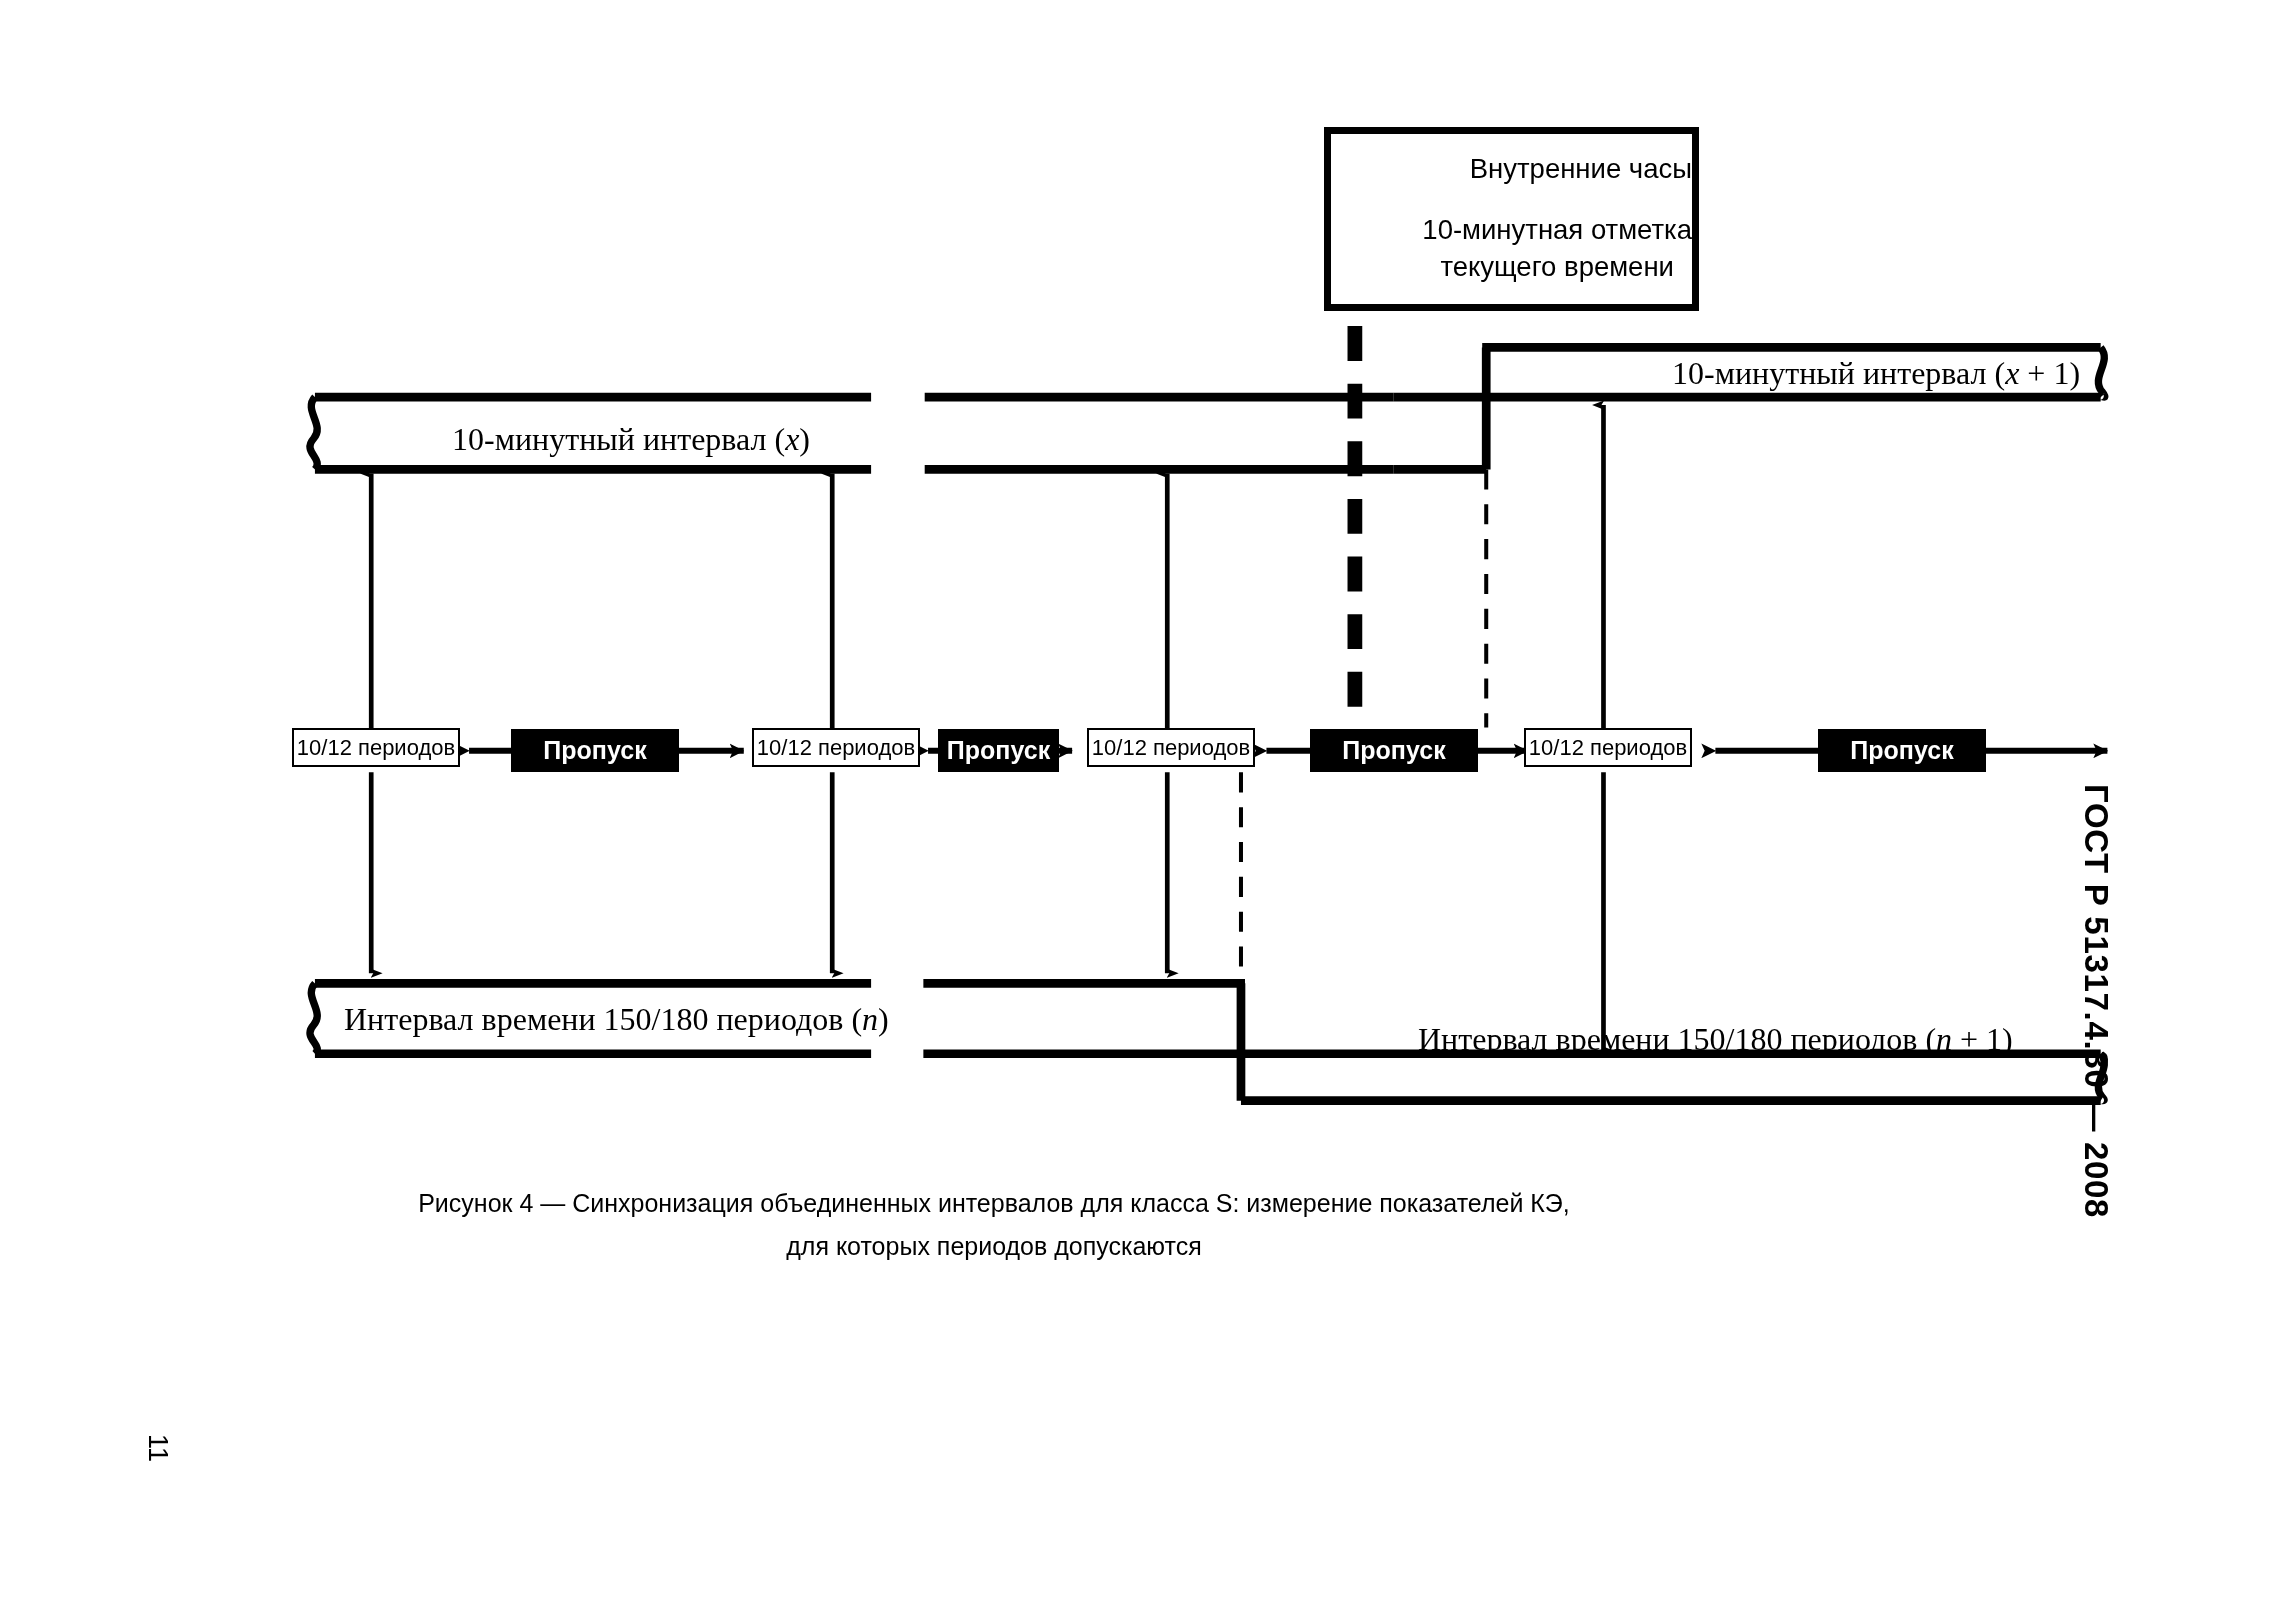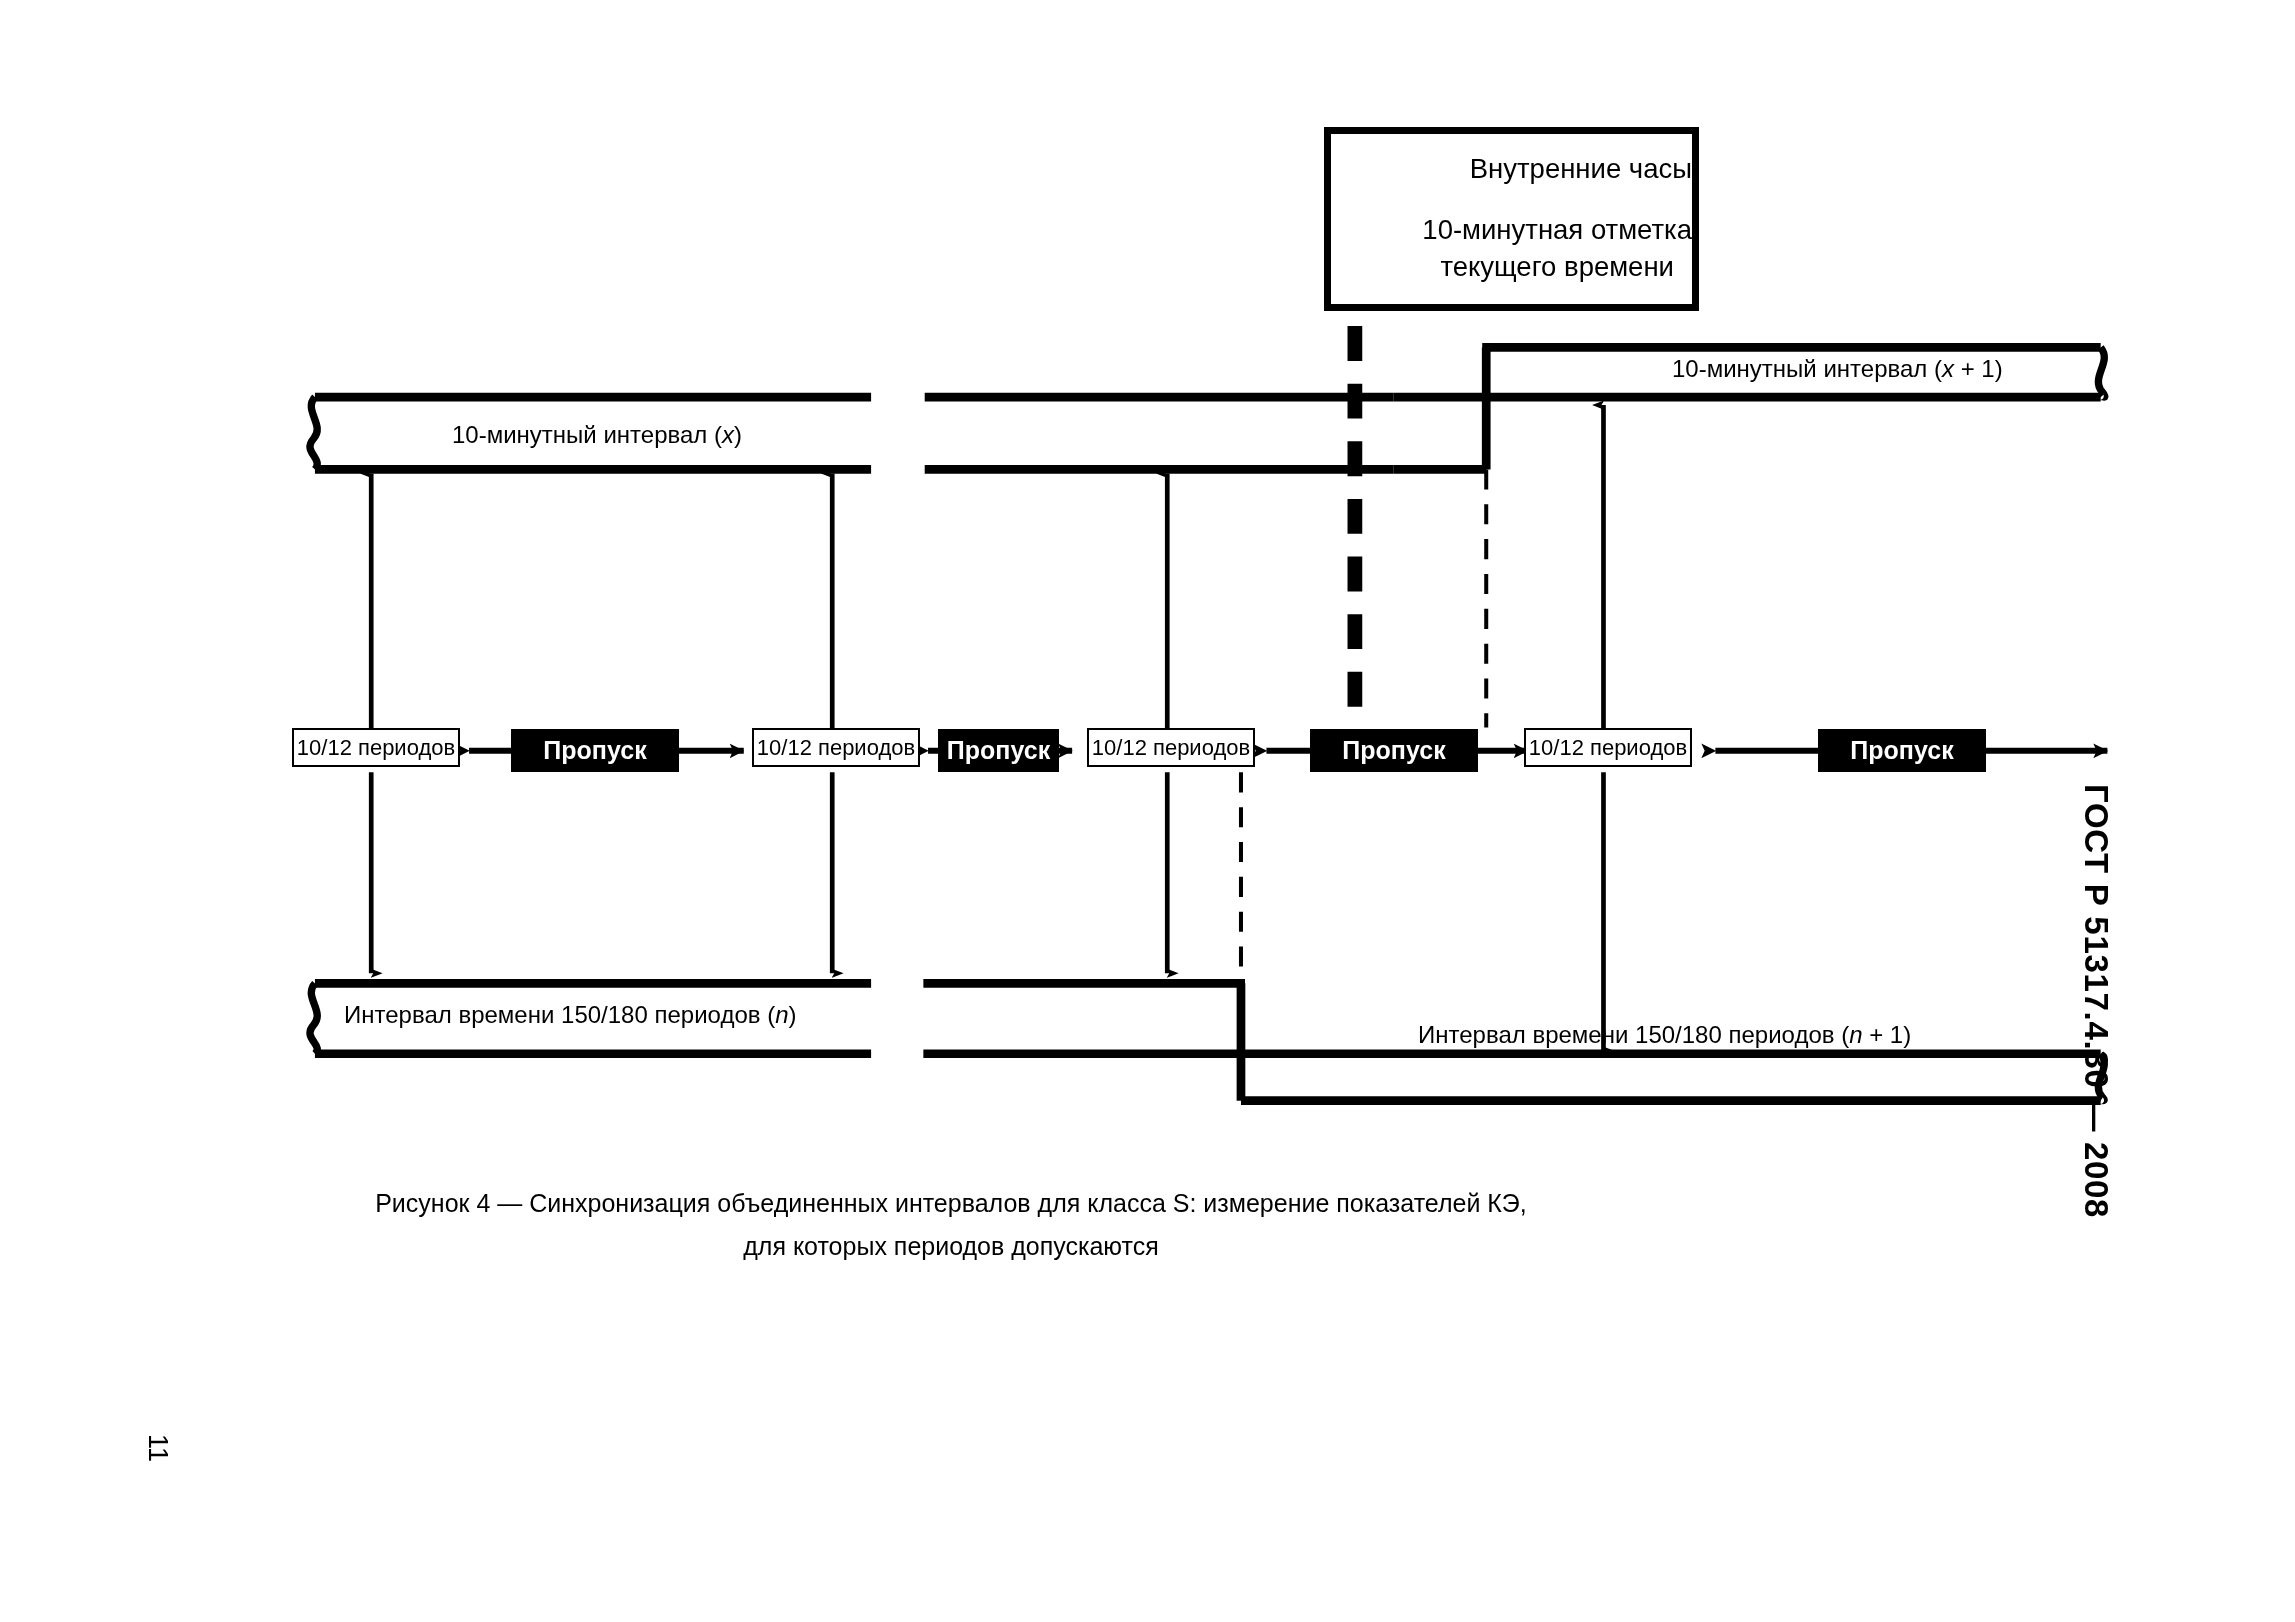--- a/index.html
+++ b/index.html
@@ -39,21 +39,21 @@
     box-sizing:border-box;
     display:flex;
     flex-direction:column;
     align-items:flex-end;
     justify-content:center;
     text-align:center;
   }
   .clock-line1{ font-size:27.5px; margin-bottom:27px; }
   .clock-line2{ font-size:27.5px; line-height:1.32; }
 
-  .bar-label{ font-size:24px; }
+  .bar-label{ font-size:32px;font-family:Liberation Serif, serif; }
   .bar-label i{ font-style:italic; }
 
   .period-box{
     position:absolute;
     background:#ffffff;
     border:2.7px solid #000;
     box-sizing:border-box;
     display:flex;
     align-items:center;
     justify-content:center;
@@ -73,20 +73,21 @@
     height:43px;
     z-index:5;
   }
   .caption{
     position:absolute;
     left:0; top:1182px;
     width:1902px;
     text-align:center;
     font-size:25px;
     line-height:1.7;
+    padding-left:43px;
   }
   .caption span{ display:block; }
   .gost{
     position:absolute;
     left:2115px;
     top:784px;
     transform-origin:left top;
     transform:rotate(90deg);
     font-size:33px;
     font-weight:bold;

